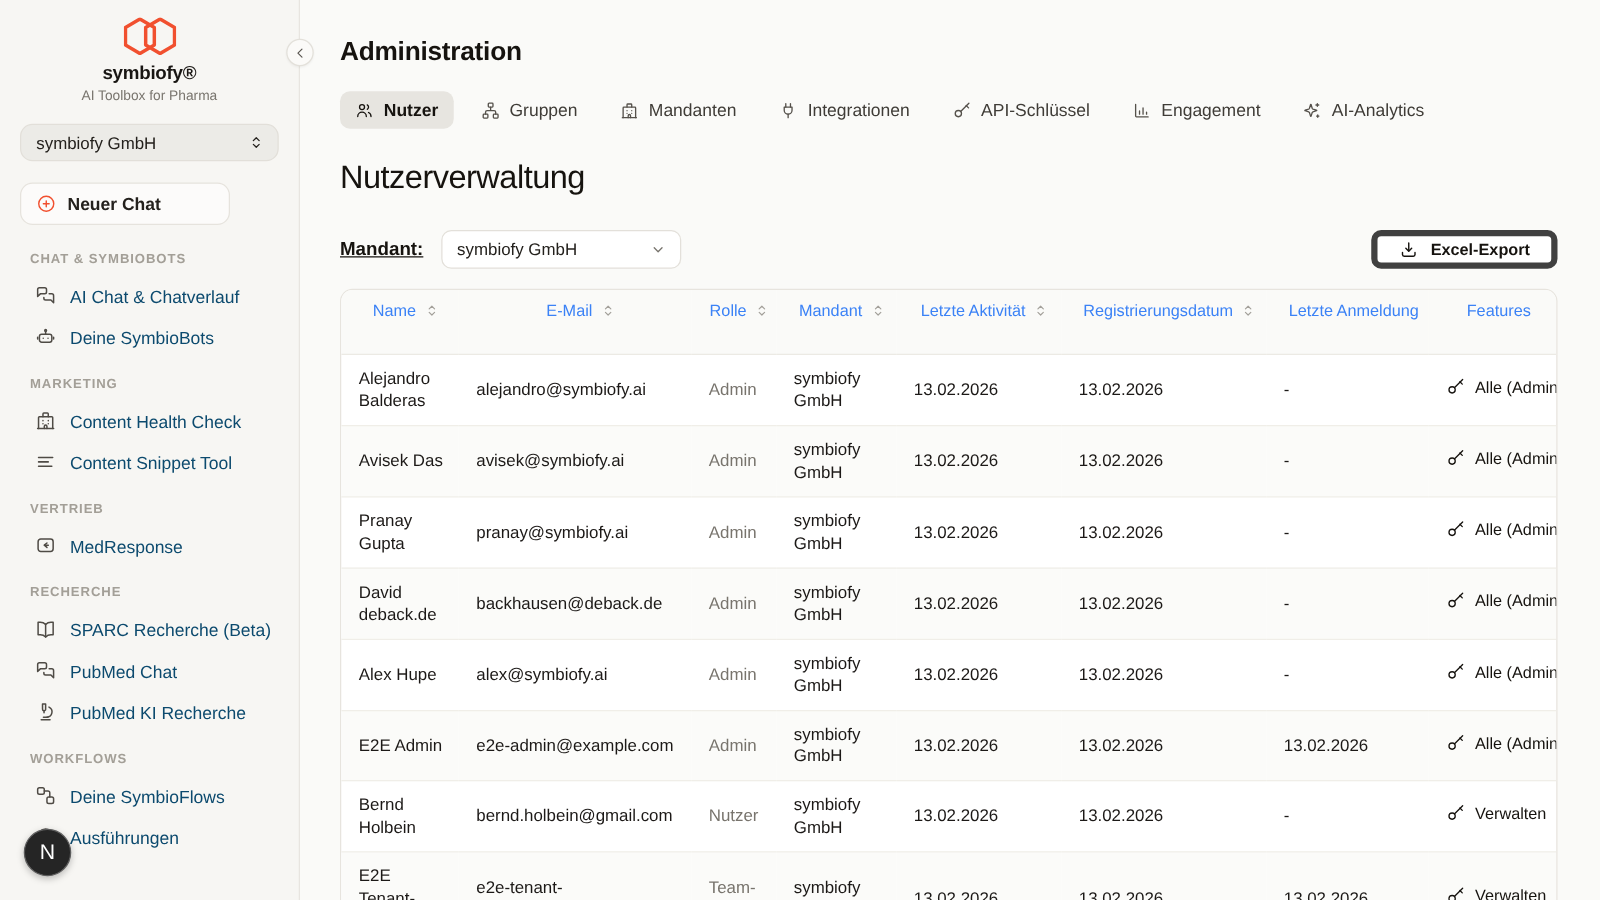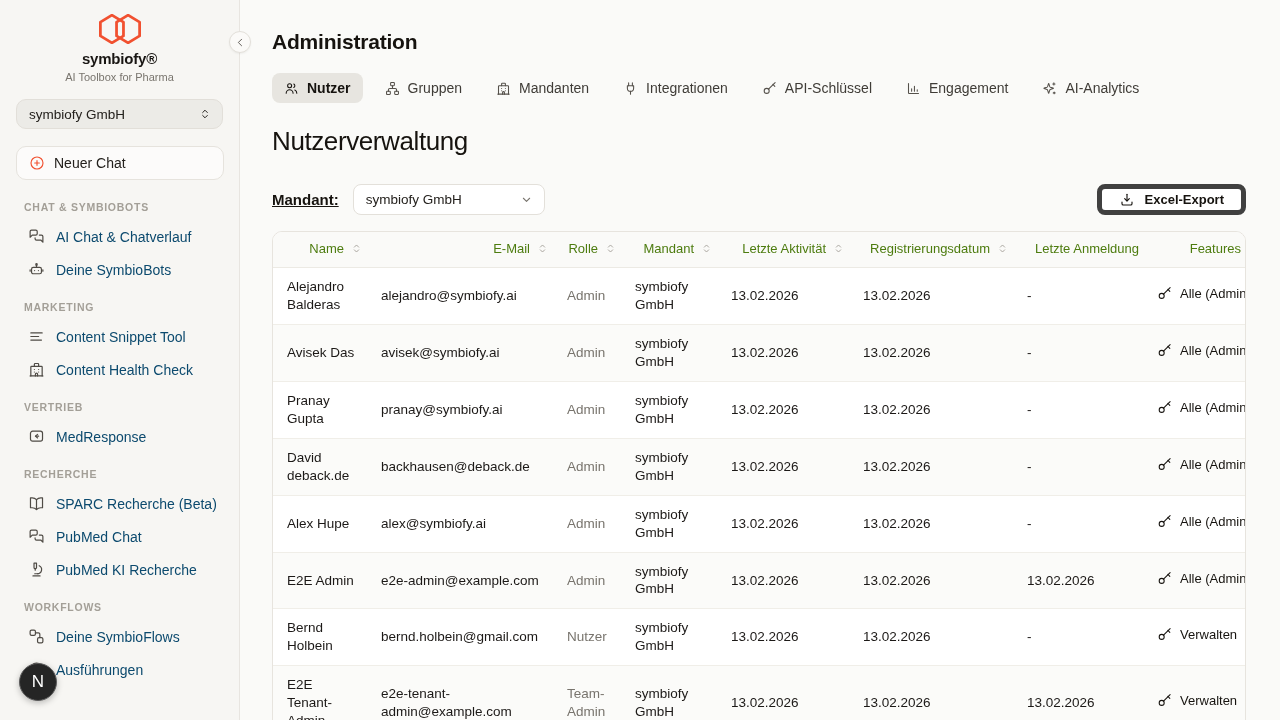--- a/index.html
+++ b/index.html
@@ -19,23 +19,23 @@
   .brand { text-align:center; }
   .brand .logo { margin:2px auto 6px; display:block; }
   .brand-name { font-size:15px; font-weight:700; color:#191613; letter-spacing:-.2px; }
   .brand-tag { font-size:11px; color:#79756e; margin-top:4px; }
   .tenant-select {
     margin:16px 16px 0; height:30px; background:#ecebe7; border:1px solid #e2dfd9;
     border-radius:10px; display:flex; align-items:center; justify-content:space-between;
     padding:0 10px 0 12px; font-size:13.5px; color:#24211d; cursor:pointer;
   }
   .newchat-btn {
-    margin:17px 16px 0; height:34px; width:208px; background:#fcfbfa; border:1px solid #e6e3dd;
+    margin:17px 16px 0; height:34px; width:168px; background:#fcfbfa; border:1px solid #e6e3dd;
     border-radius:10px; display:flex; align-items:center; gap:9px; padding:0 12px;
-    font-size:14px; font-weight:400; color:#24211d; cursor:pointer;
+    font-size:14px; font-weight:700; color:#24211d; cursor:pointer;
   }
   .newchat-btn svg { color:var(--accent,#F1502F); }
   .snav { margin-top:6px; }
   .stitle {
     font-size:10.5px; font-weight:700; letter-spacing:.07em; color:#a39f97;
     padding:15px 24px 7px;
   }
   .sitem {
     display:flex; align-items:flex-end; gap:11px; padding:8px 16px 8px 28px;
     font-size:14px; color:#0c4a6e; cursor:pointer;
@@ -80,22 +80,22 @@
     background:#fff; border:5px solid #404040; border-radius:8px; font-family:inherit;
     font-size:13px; font-weight:600; color:#16130f; cursor:pointer;
   }
 
   
   .table-wrap {
     margin-top:16px; background:#fff; border:1px solid #e7e4de; border-radius:10px; overflow:hidden;
   }
   table { width:100%; border-collapse:collapse; table-layout:fixed; }
   thead th {
-    background:#fafaf8; text-align:right; font-size:13px; font-weight:500; color:#4d7c0f;
-    padding:9px 4px 11px 14px; border-bottom:1px solid #eceae4; white-space:nowrap;
+    background:#fafaf8; text-align:center; font-size:13px; font-weight:500; color:#3b82f6;
+    padding:9px 4px 27px 14px; border-bottom:1px solid #eceae4; white-space:nowrap;
   }
   thead th .th-inner { display:inline-flex; align-items:center; gap:6px; }
   thead th svg { width:13px; height:13px; color:#a3a09a; }
   tbody td {
     font-size:13.5px; color:#1c1917; padding:10px 6px 10px 14px; height:56px;
     border-bottom:1px solid #f0eee8; vertical-align:middle; line-height:1.33;
     overflow-wrap:break-word;
   }
   tbody tr:nth-child(even) td { background:#fbfbf9; }
   tbody tr:last-child td { border-bottom:none; }
@@ -152,33 +152,33 @@
           <circle cx="12" cy="4.8" r="1"></circle>
           <path d="M9.3 13.5h.01M14.7 13.5h.01"></path>
           <path d="M3 12.5v2M21 12.5v2"></path>
         </svg>
       <span>Deine SymbioBots</span>
     </div>
 
     <div class="stitle">MARKETING</div>
     <div class="sitem">
       <svg class="i" viewBox="0 0 24 24">
-          <path d="M4 7h16M4 12h11M4 17h15"></path>
-        </svg>
-      <span>Content Snippet Tool</span>
-    </div>
-    <div class="sitem">
-      <svg class="i" viewBox="0 0 24 24">
           <path d="M4 21V8.5a1 1 0 0 1 1-1h14a1 1 0 0 1 1 1V21"></path>
           <path d="M3 21h18"></path>
           <path d="M9 7.5V4.5a1 1 0 0 1 1-1h4a1 1 0 0 1 1 1v3"></path>
           <path d="M9 12h.01M15 12h.01M9 15.5h.01M15 15.5h.01"></path>
           <path d="M10.5 21v-2.5a1.5 1.5 0 0 1 3 0V21"></path>
         </svg>
       <span>Content Health Check</span>
+    </div>
+    <div class="sitem">
+      <svg class="i" viewBox="0 0 24 24">
+          <path d="M4 7h16M4 12h11M4 17h15"></path>
+        </svg>
+      <span>Content Snippet Tool</span>
     </div>
 
     <div class="stitle">VERTRIEB</div>
     <div class="sitem">
       <svg class="i" viewBox="0 0 24 24">
           <rect x="3.5" y="4.5" width="17" height="14" rx="3"></rect>
           <path d="M13.5 9l-3 2.5 3 2.5"></path>
           <path d="M10.8 11.5H15"></path>
         </svg>
       <span>MedResponse</span>

